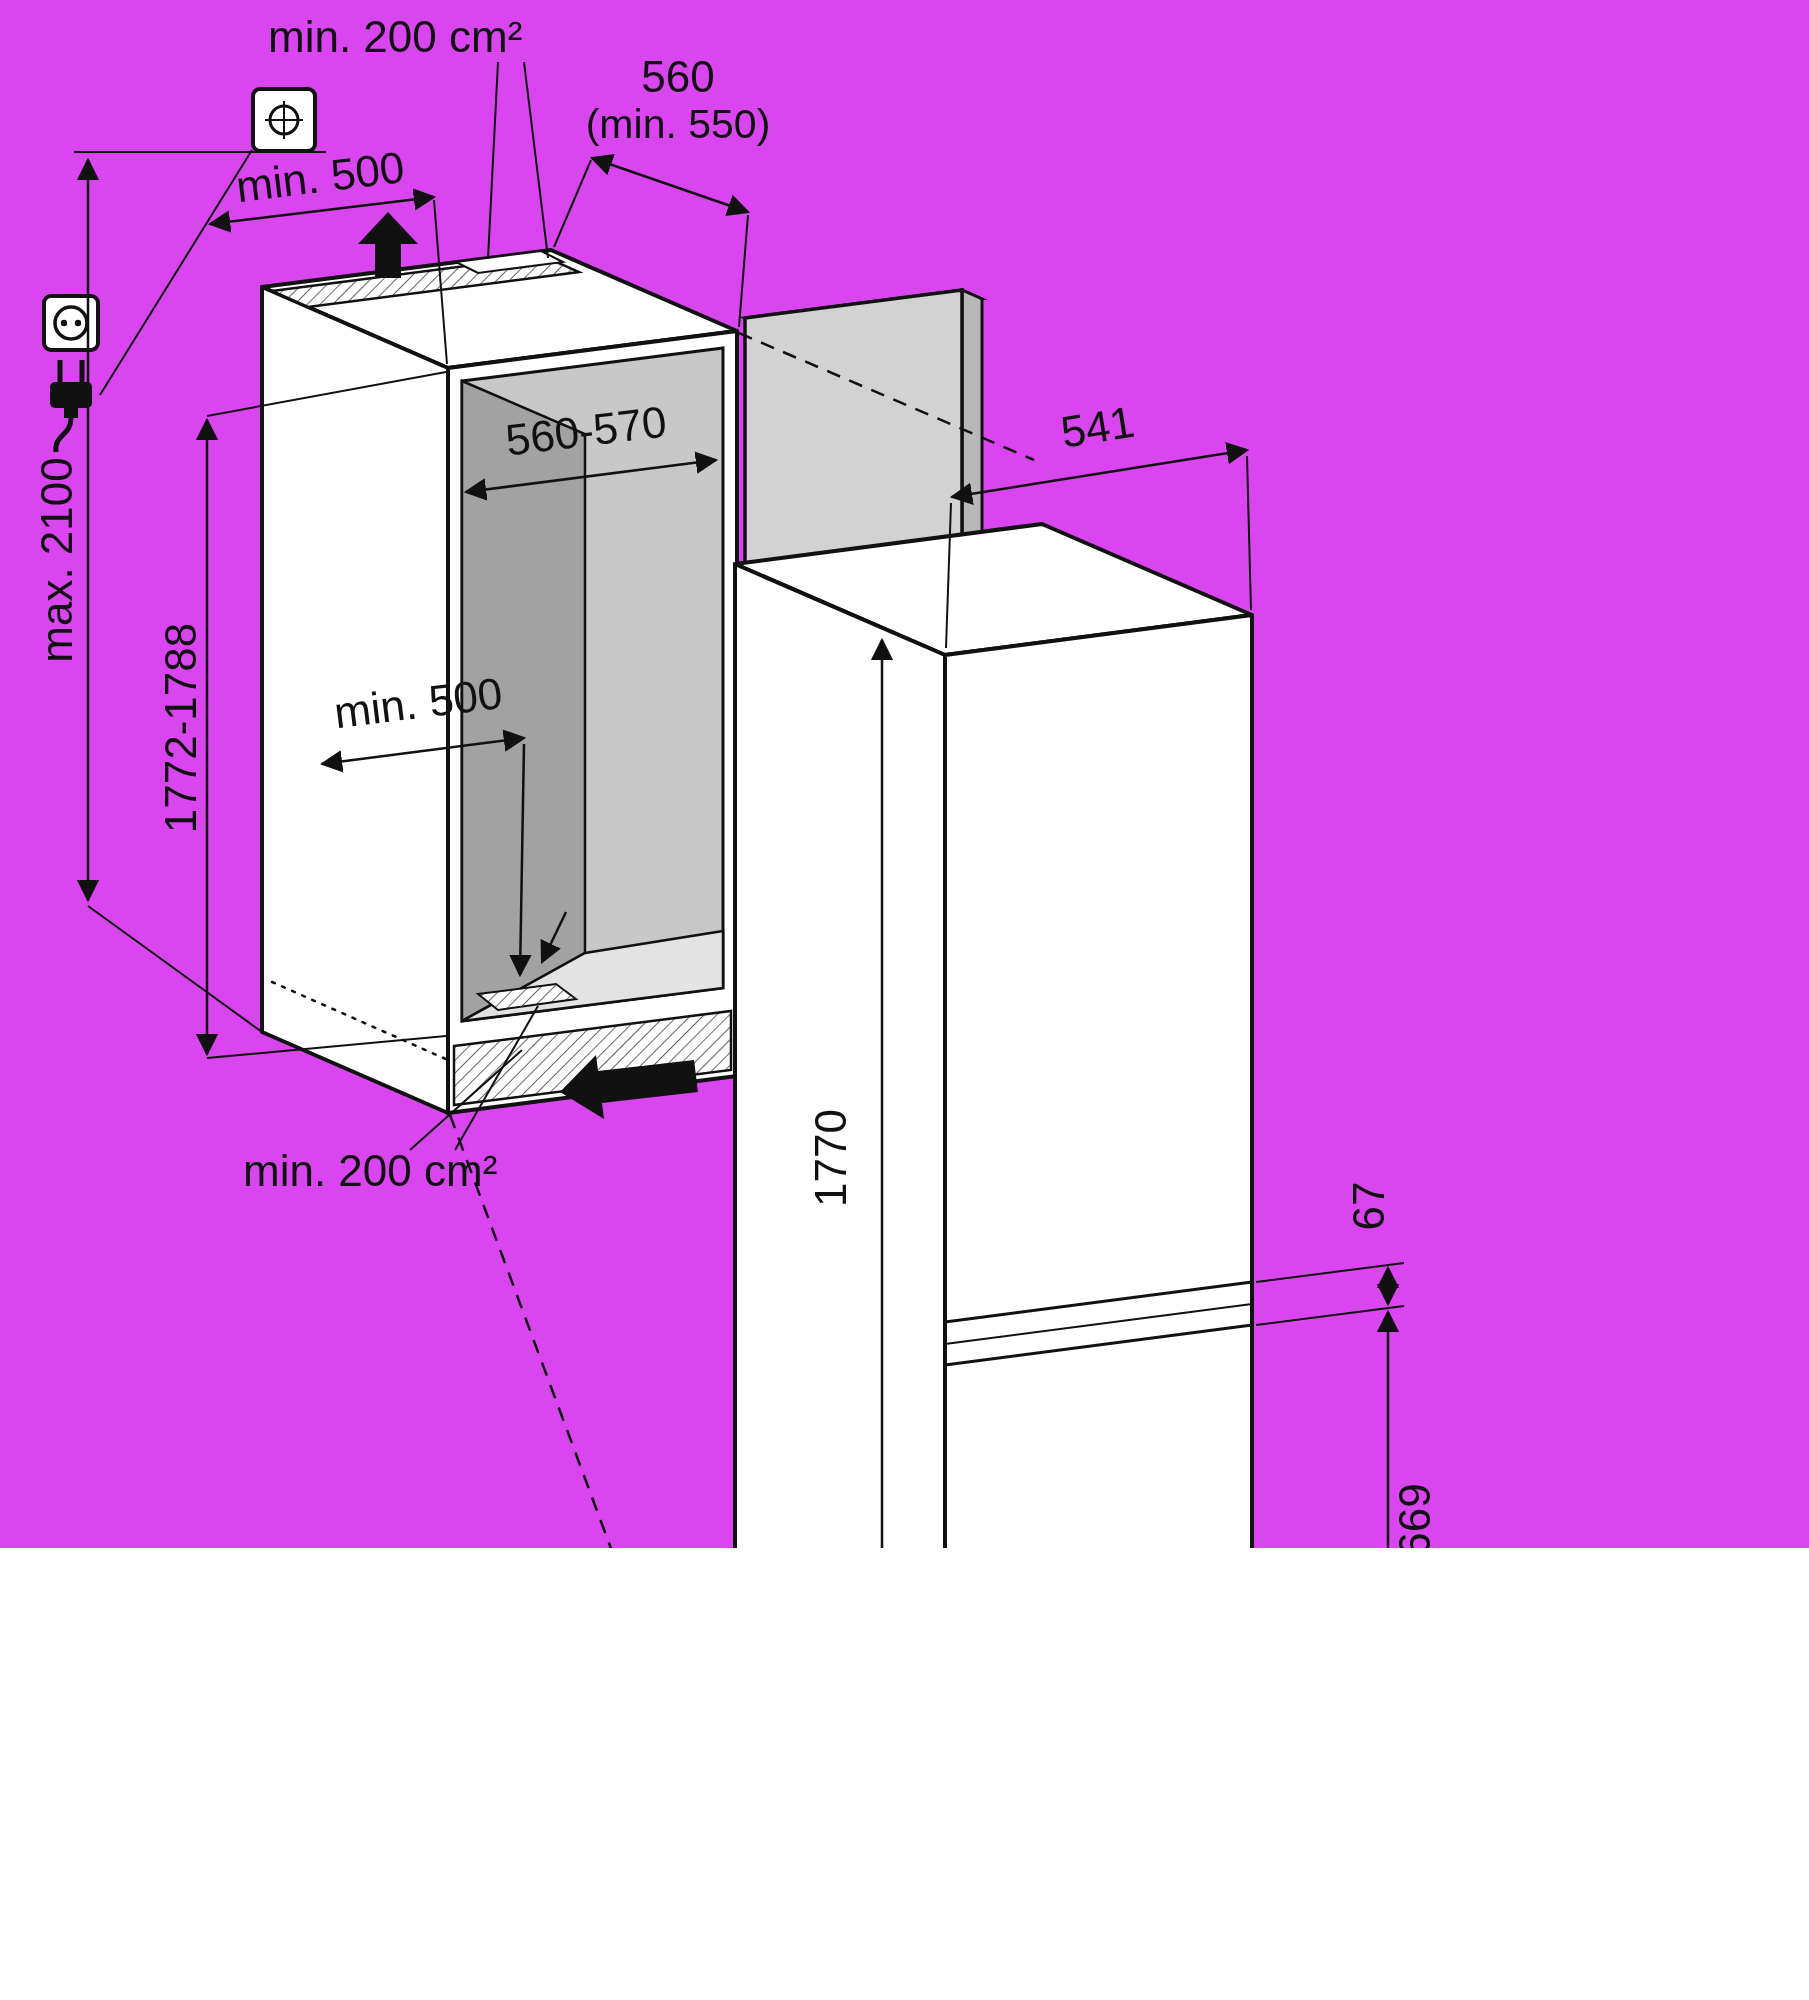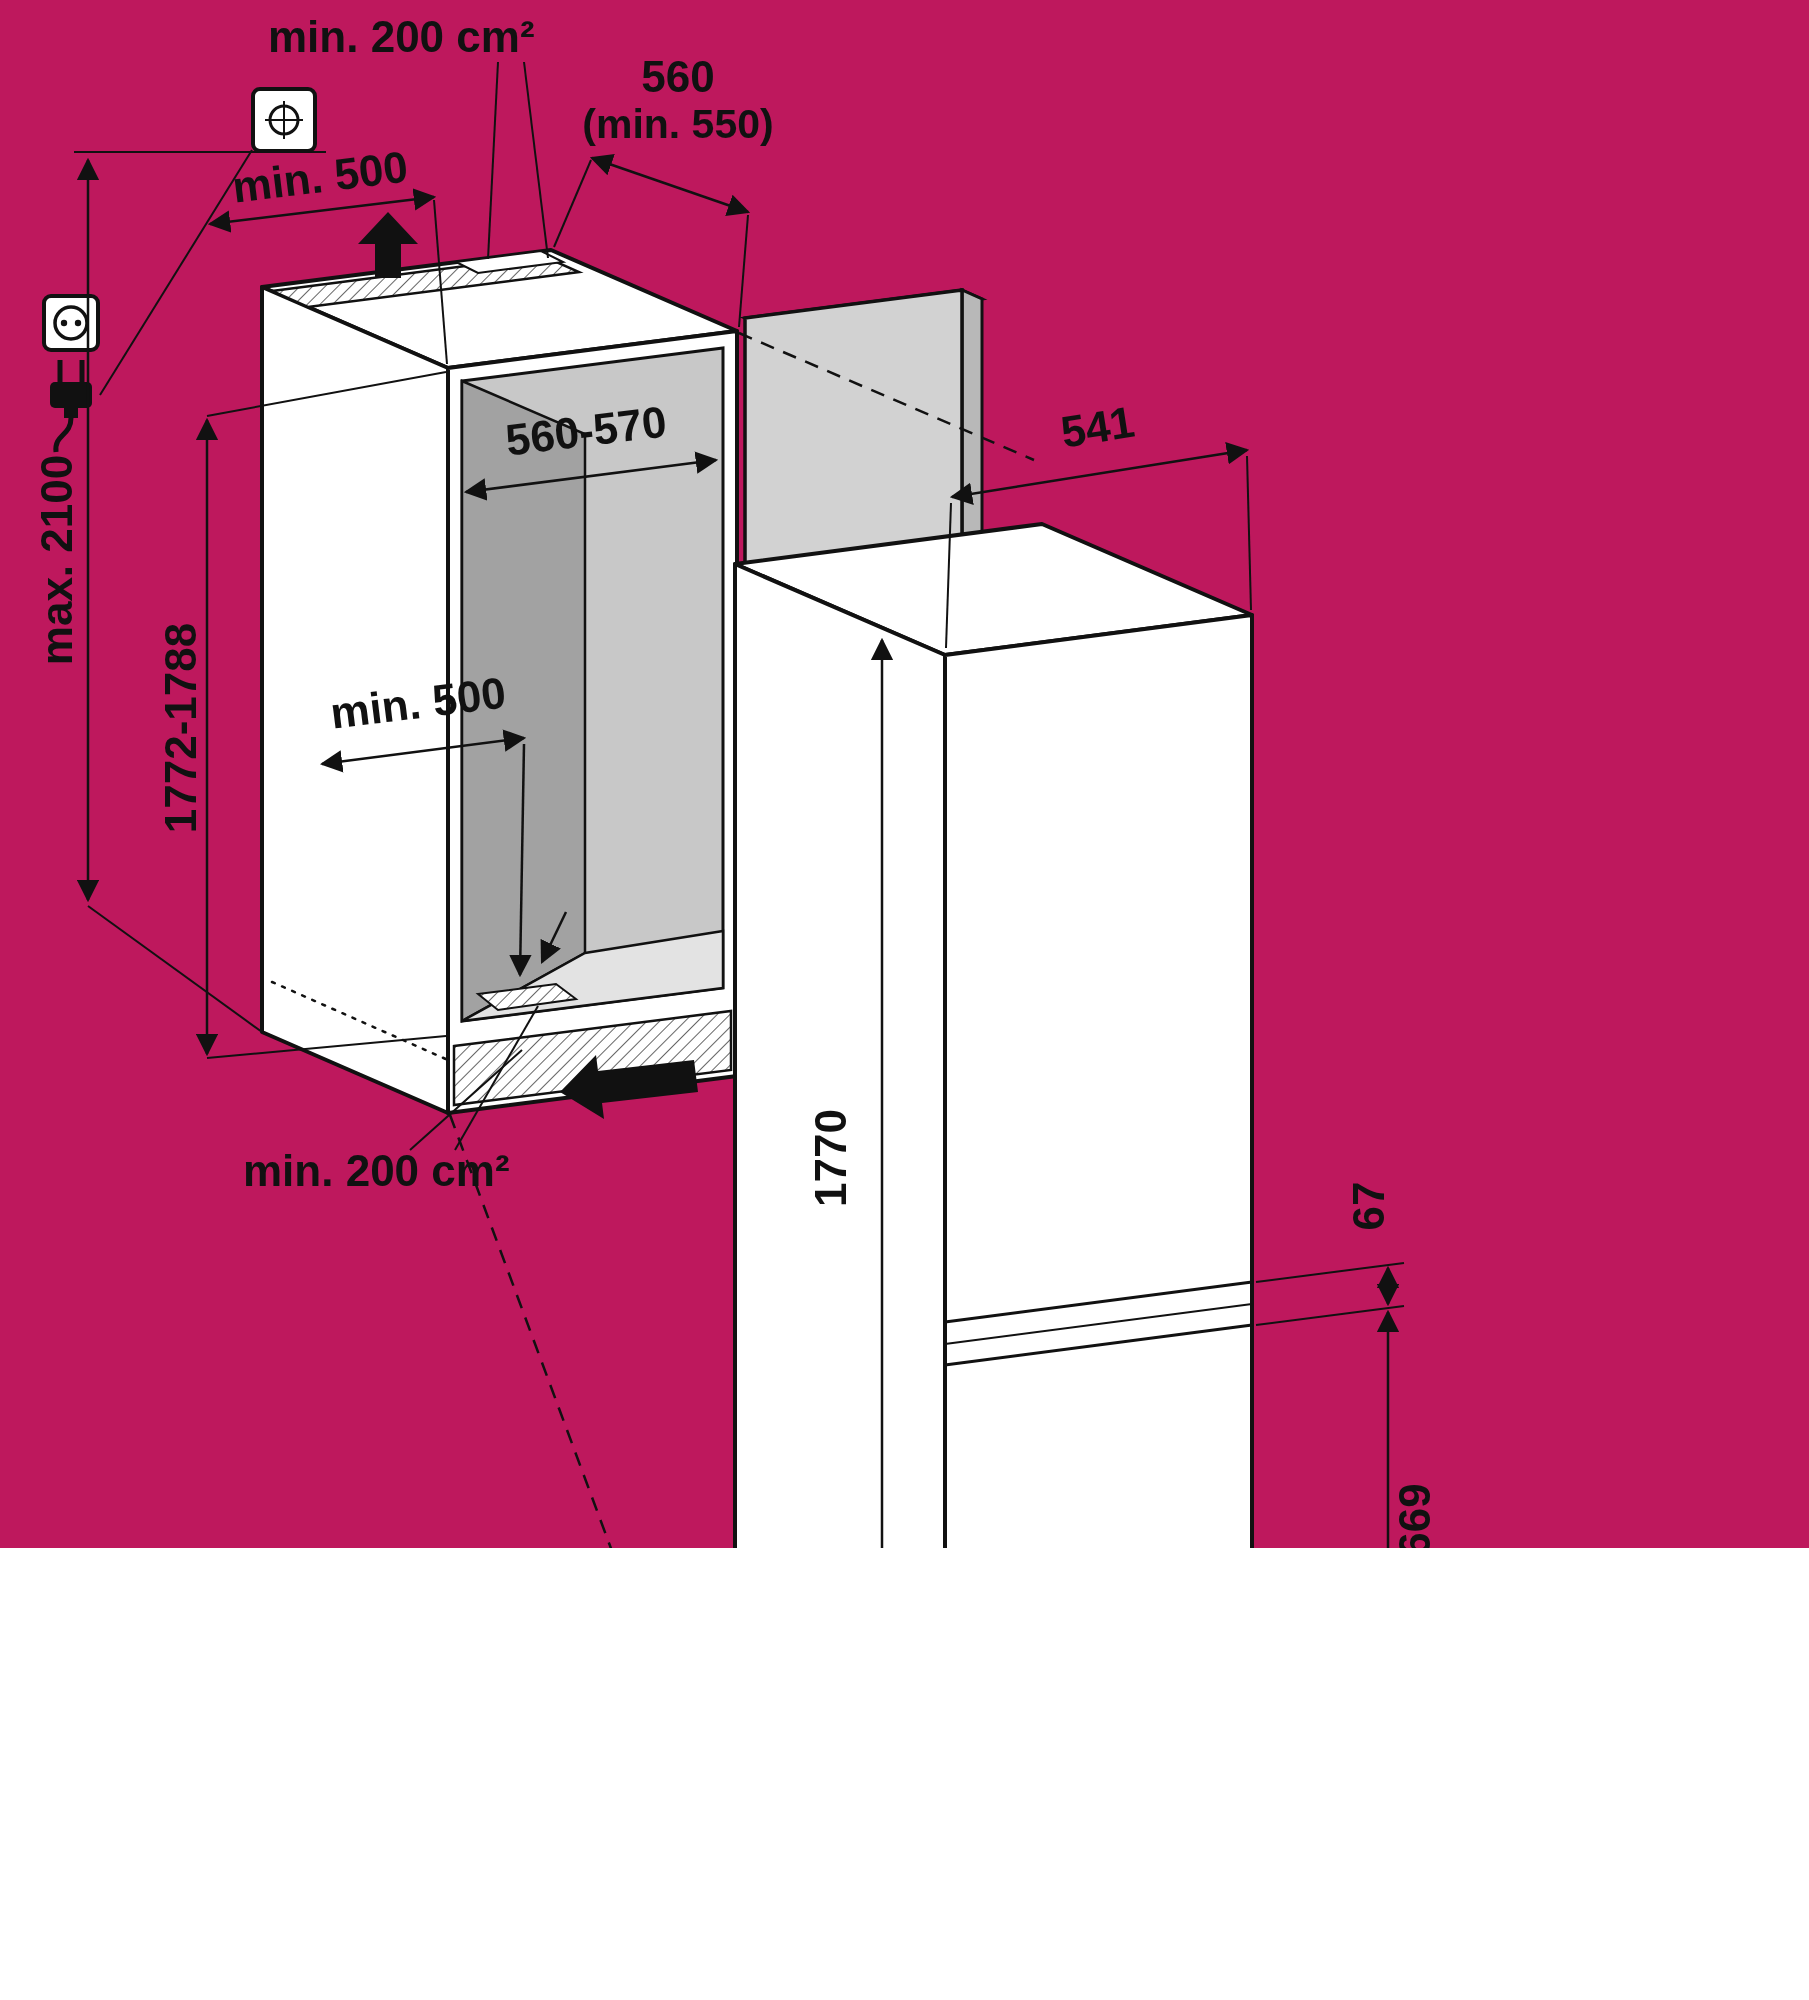--- a/index.html
+++ b/index.html
@@ -1,16 +1,16 @@
 <!DOCTYPE html>
 <html><head>
 <meta charset="utf-8">
 <style>
   html,body{margin:0;padding:0;background:#ffffff;}
-  .stage{position:relative;width:1809px;height:1548px;background:#be185d;overflow:hidden;font-weight:bold;}
+  .stage{position:relative;width:1809px;height:1548px;background:#d946ef;overflow:hidden;}
   svg{position:absolute;left:0;top:0;}
   .lbl{font-family:"Liberation Sans",sans-serif;font-size:44px;fill:#111;}
   .lbl-s{font-family:"Liberation Sans",sans-serif;font-size:41px;fill:#111;}
   .outline{fill:#ffffff;stroke:#111;stroke-width:4;stroke-linejoin:round;}
   .thin{stroke:#111;stroke-width:2;fill:none;}
   .dim{stroke:#111;stroke-width:2.5;fill:none;}
   .dash{stroke:#111;stroke-width:2.5;fill:none;stroke-dasharray:14 10;}
   .dots{stroke:#111;stroke-width:2.5;fill:none;stroke-dasharray:3 8;stroke-linecap:round;}
 </style>
 </head>

